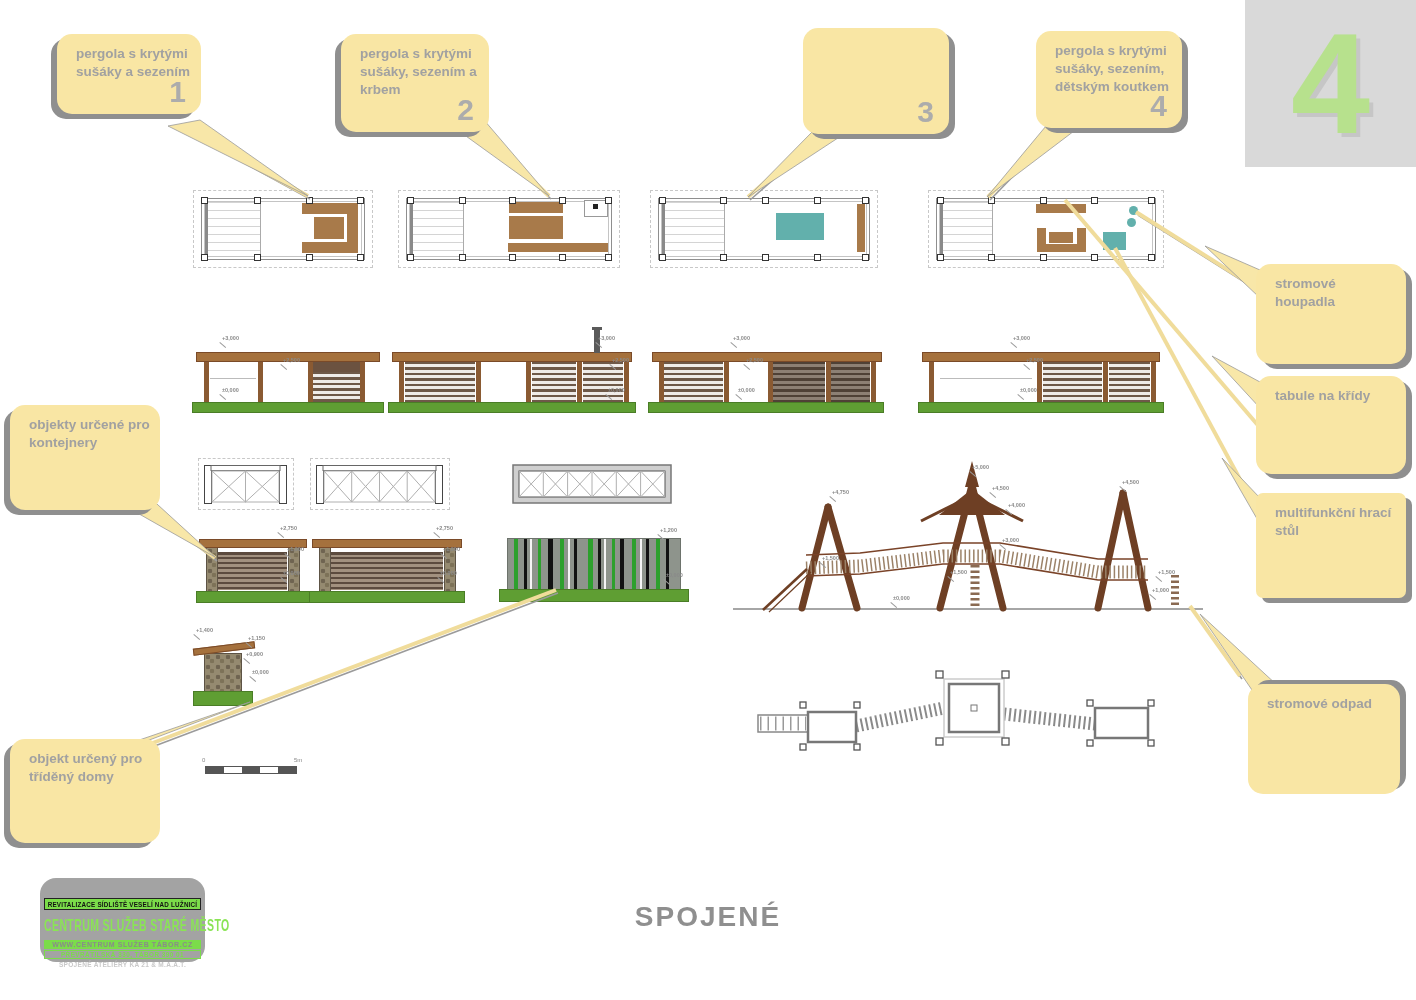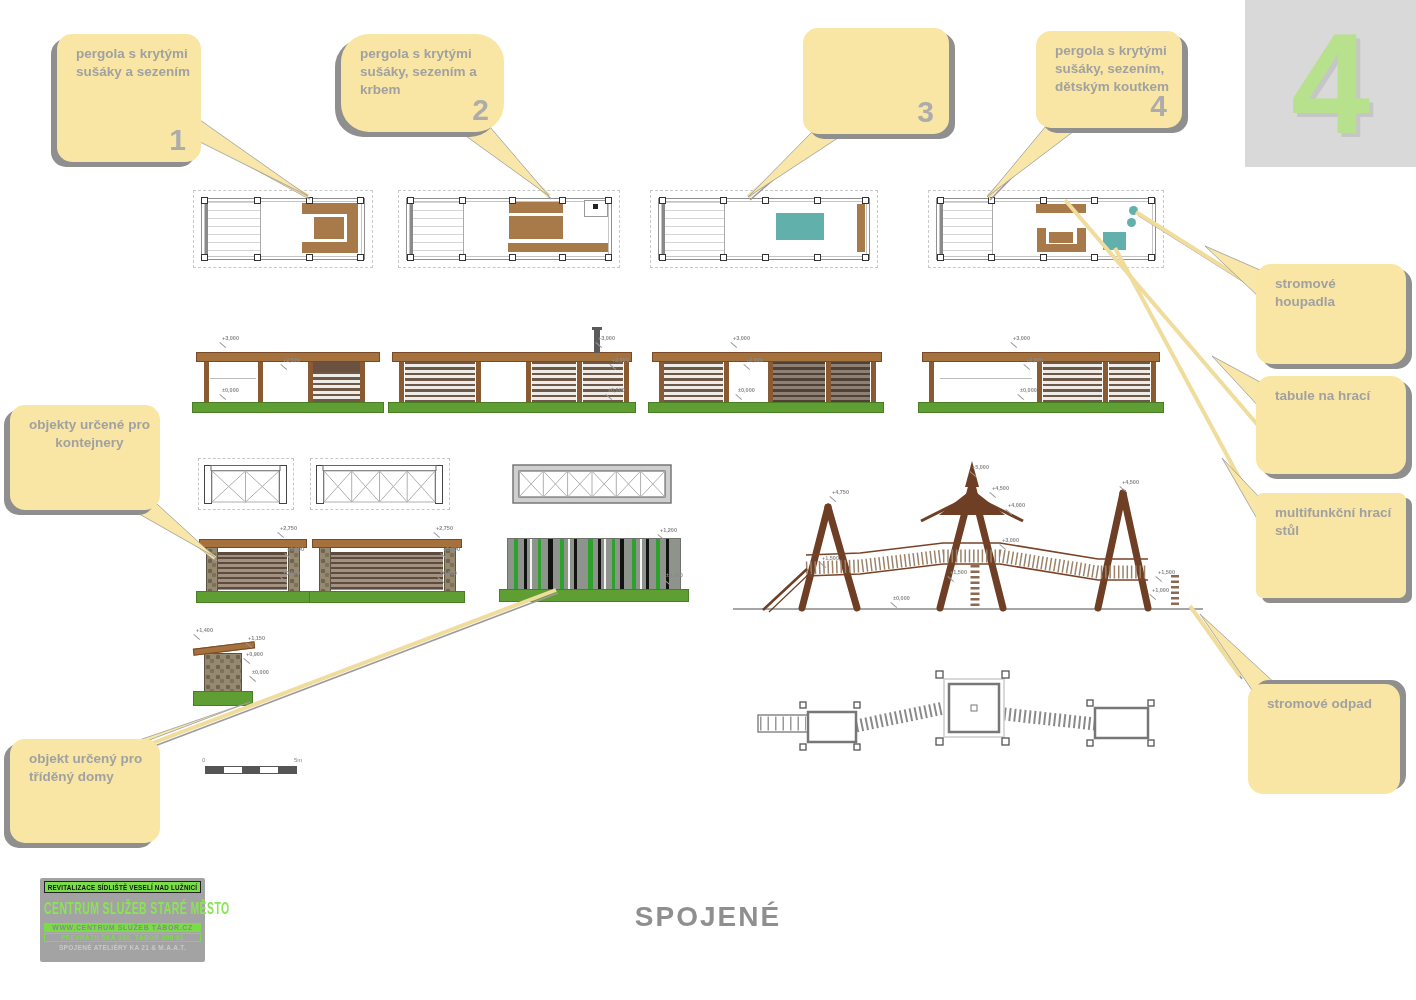--- a/index.html
+++ b/index.html
@@ -52,21 +52,21 @@
   
   .dim{position:absolute;font-size:5.5px;font-weight:bold;color:#8a8a8a;line-height:1;z-index:4;}
   .dim::after{content:"";position:absolute;left:-2px;top:6px;width:8px;height:1px;background:#9a9a9a;
               transform:rotate(40deg);transform-origin:left top;}
   
   .scalebar{position:absolute;left:205px;top:766px;display:flex;border:1px solid #555;z-index:2;}
   .scalebar i{display:block;width:18px;height:6px;}
   .sb-lab{position:absolute;font-size:6px;color:#888;z-index:2;}
   
   .tblock{position:absolute;left:40px;top:878px;width:165px;height:84px;background:#a3a3a3;
-          border-radius:2px;padding:3px 4px;box-sizing:border-box;z-index:2;}
+          border-radius:16px;padding:20px 4px;box-sizing:border-box;z-index:2;}
   .tb-r1{background:#7bdc4a;border:1px solid #222;color:#111;font-size:6.3px;font-weight:bold;
          text-align:center;padding:1.5px 0;letter-spacing:0.2px;}
   .tb-r2{display:flex;align-items:center;height:30px;}
   .tb-r2 .nm{color:#8ae455;font-size:10.5px;font-weight:bold;letter-spacing:0.4px;
              transform:scaleY(1.5);white-space:nowrap;}
   .tb-r3{background:#7bdc4a;color:#8a8a8a;font-size:7px;font-weight:bold;text-align:center;
          padding:1px 0;letter-spacing:0.6px;}
   .tb-r4{color:#7bdc4a;border:1px solid #7bdc4a;font-size:6.3px;font-weight:bold;text-align:center;
          margin-top:1px;letter-spacing:0.5px;}
   .tb-r5{color:#c9c9c9;font-size:6.5px;font-weight:bold;text-align:center;margin-top:2px;letter-spacing:0.3px;}
@@ -114,48 +114,48 @@
       <polygon points="1046,126 1078,128 987,197"></polygon>
     <polygon points="1260,270 1260,298 1205,246"></polygon>
       <polygon points="1260,382 1260,408 1212,356"></polygon>
     <polygon points="1260,498 1260,524 1222,458"></polygon>
       <polygon points="1252,690 1278,686 1200,614"></polygon>
     <polygon points="118,502 146,494 215,557"></polygon>
       <polygon points="116,748 144,742 250,702"></polygon>
   </g>
 </svg>
 
-<div class="callout sh-lb" style="left:57px;top:34px;width:144px;height:128px;">
+<div class="callout sh-lb" style="left:57px;top:34px;width:144px;height:80px;">
   <span>pergola s krytými sušáky a sezením</span>
   <span class="num">1</span>
 </div>
-<div class="callout sh-lb" style="left:341px;top:34px;width:163px;height:98px;border-radius:28px;">
+<div class="callout sh-lb" style="left:341px;top:34px;width:148px;height:98px;">
   <span>pergola s krytými sušáky, sezením a krbem</span>
   <span class="num">2</span>
 </div>
 <div class="callout sh-rb" style="left:803px;top:28px;width:146px;height:106px;">
   <span class="num">3</span>
 </div>
 <div class="callout sh-rb" style="left:1036px;top:31px;width:146px;height:97px;">
   <span>pergola s krytými sušáky, sezením, dětským koutkem</span>
   <span class="num">4</span>
 </div>
 <div class="callout sh-rb" style="left:1256px;top:264px;width:150px;height:100px;">
   <span>stromové houpadla</span>
 </div>
 <div class="callout sh-rb" style="left:1256px;top:376px;width:150px;height:98px;">
-  <span>tabule na hrací</span>
+  <span>tabule na křídy</span>
 </div>
 <div class="callout sh-rb" style="left:1256px;top:493px;width:150px;height:105px;border-radius:7px;">
   <span>multifunkční hrací stůl</span>
 </div>
 <div class="callout sh-rt" style="left:1248px;top:684px;width:152px;height:110px;">
   <span>stromové odpad</span>
 </div>
-<div class="callout sh-lb" style="left:10px;top:405px;width:150px;height:105px;text-align:center;">
+<div class="callout sh-lb" style="left:10px;top:405px;width:150px;height:105px;">
   <span>objekty určené pro kontejnery</span>
 </div>
 <div class="callout sh-lb" style="left:10px;top:739px;width:150px;height:104px;">
   <span>objekt určený pro tříděný domy</span>
 </div>
 
 <div>
   <div class="plan-dash" style="left:193px;top:190px;width:178px;height:76px;"></div>
   <div class="plan-body" style="left:201px;top:198px;width:162px;height:60px;"></div>
   <div class="rack" style="left:205px;top:202px;width:52px;height:53px;"></div>

